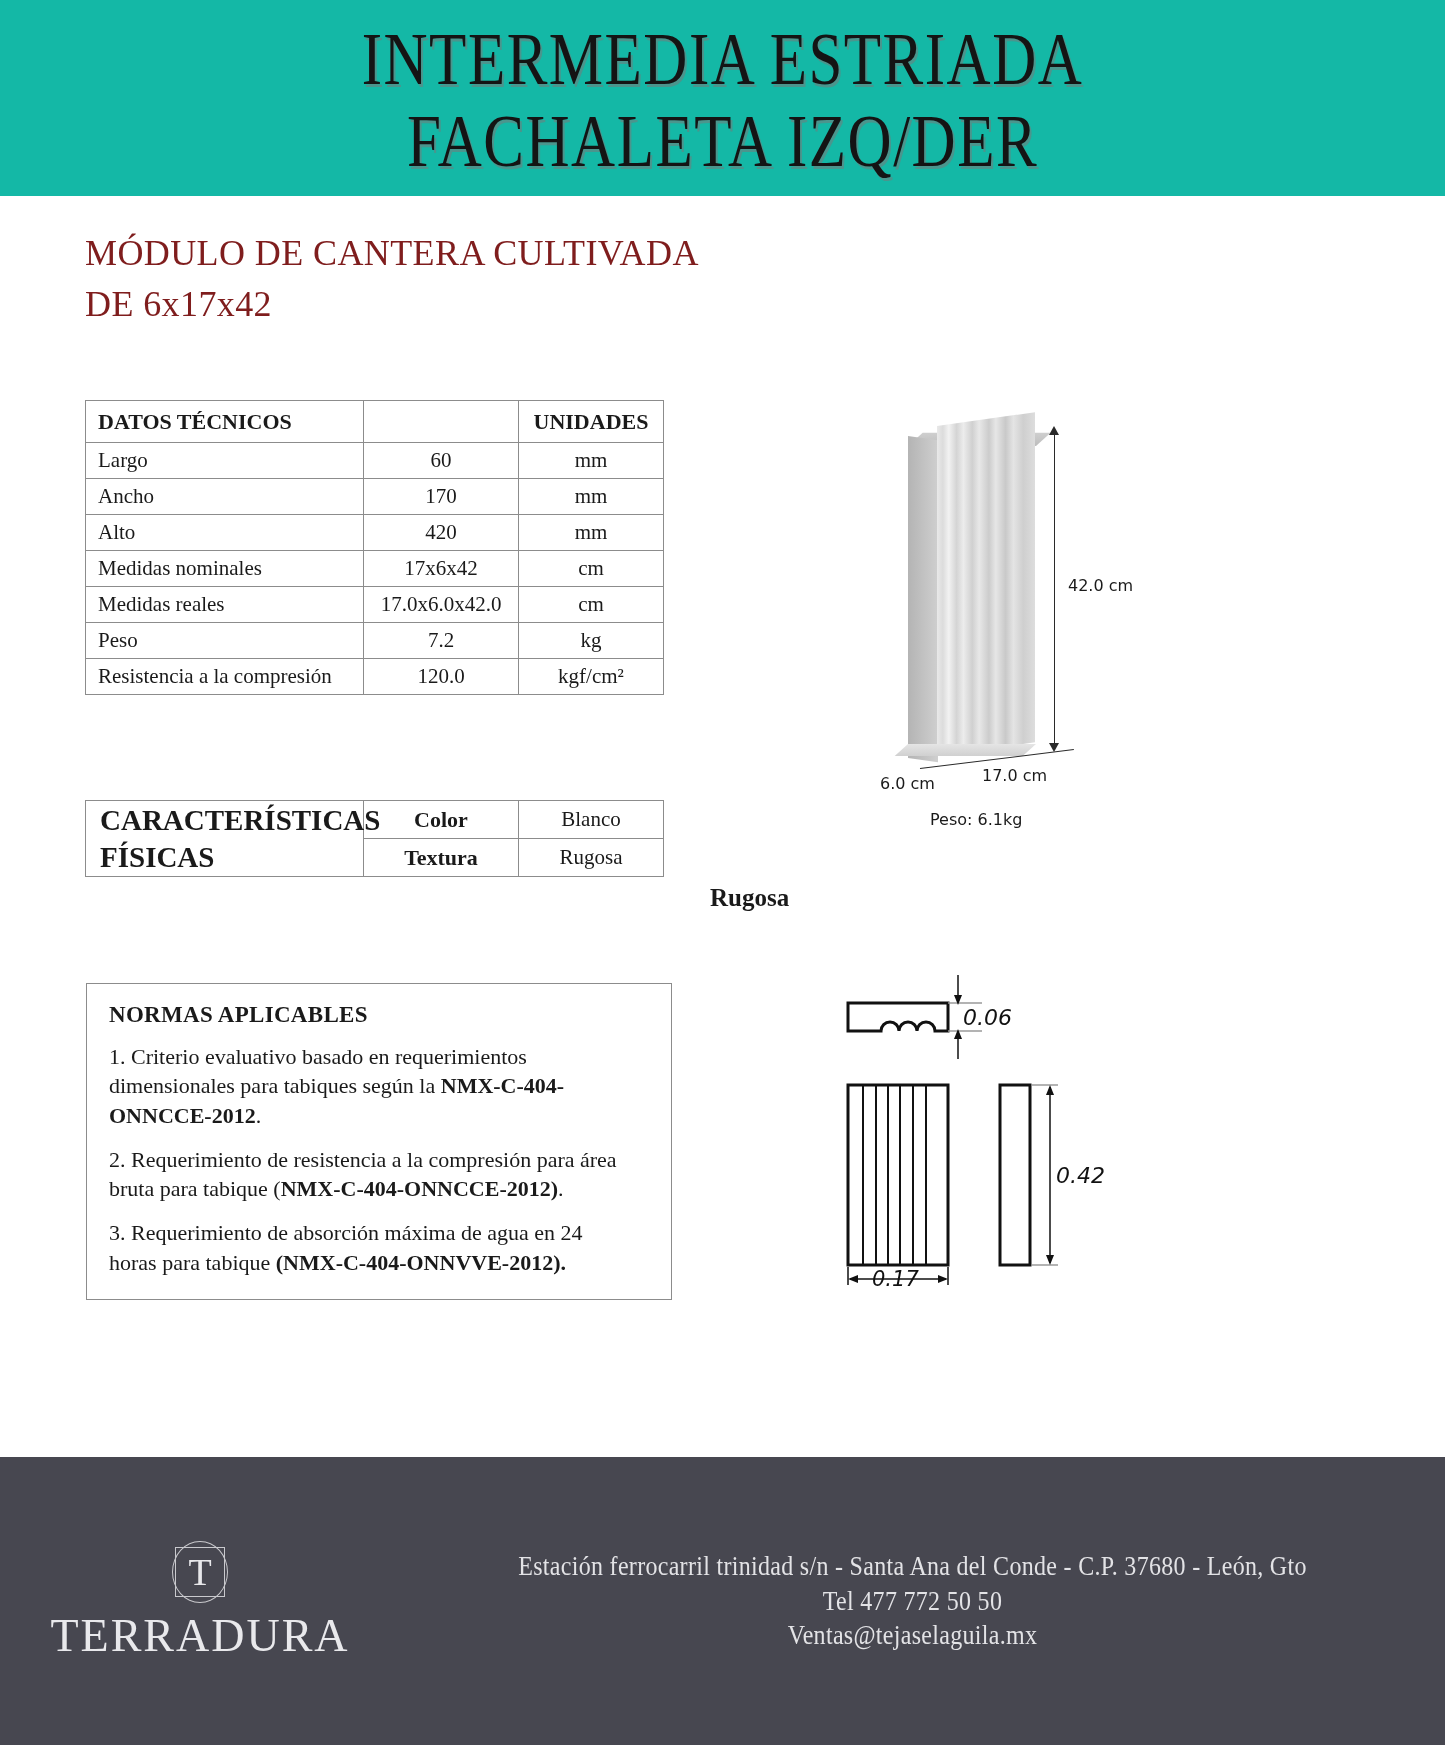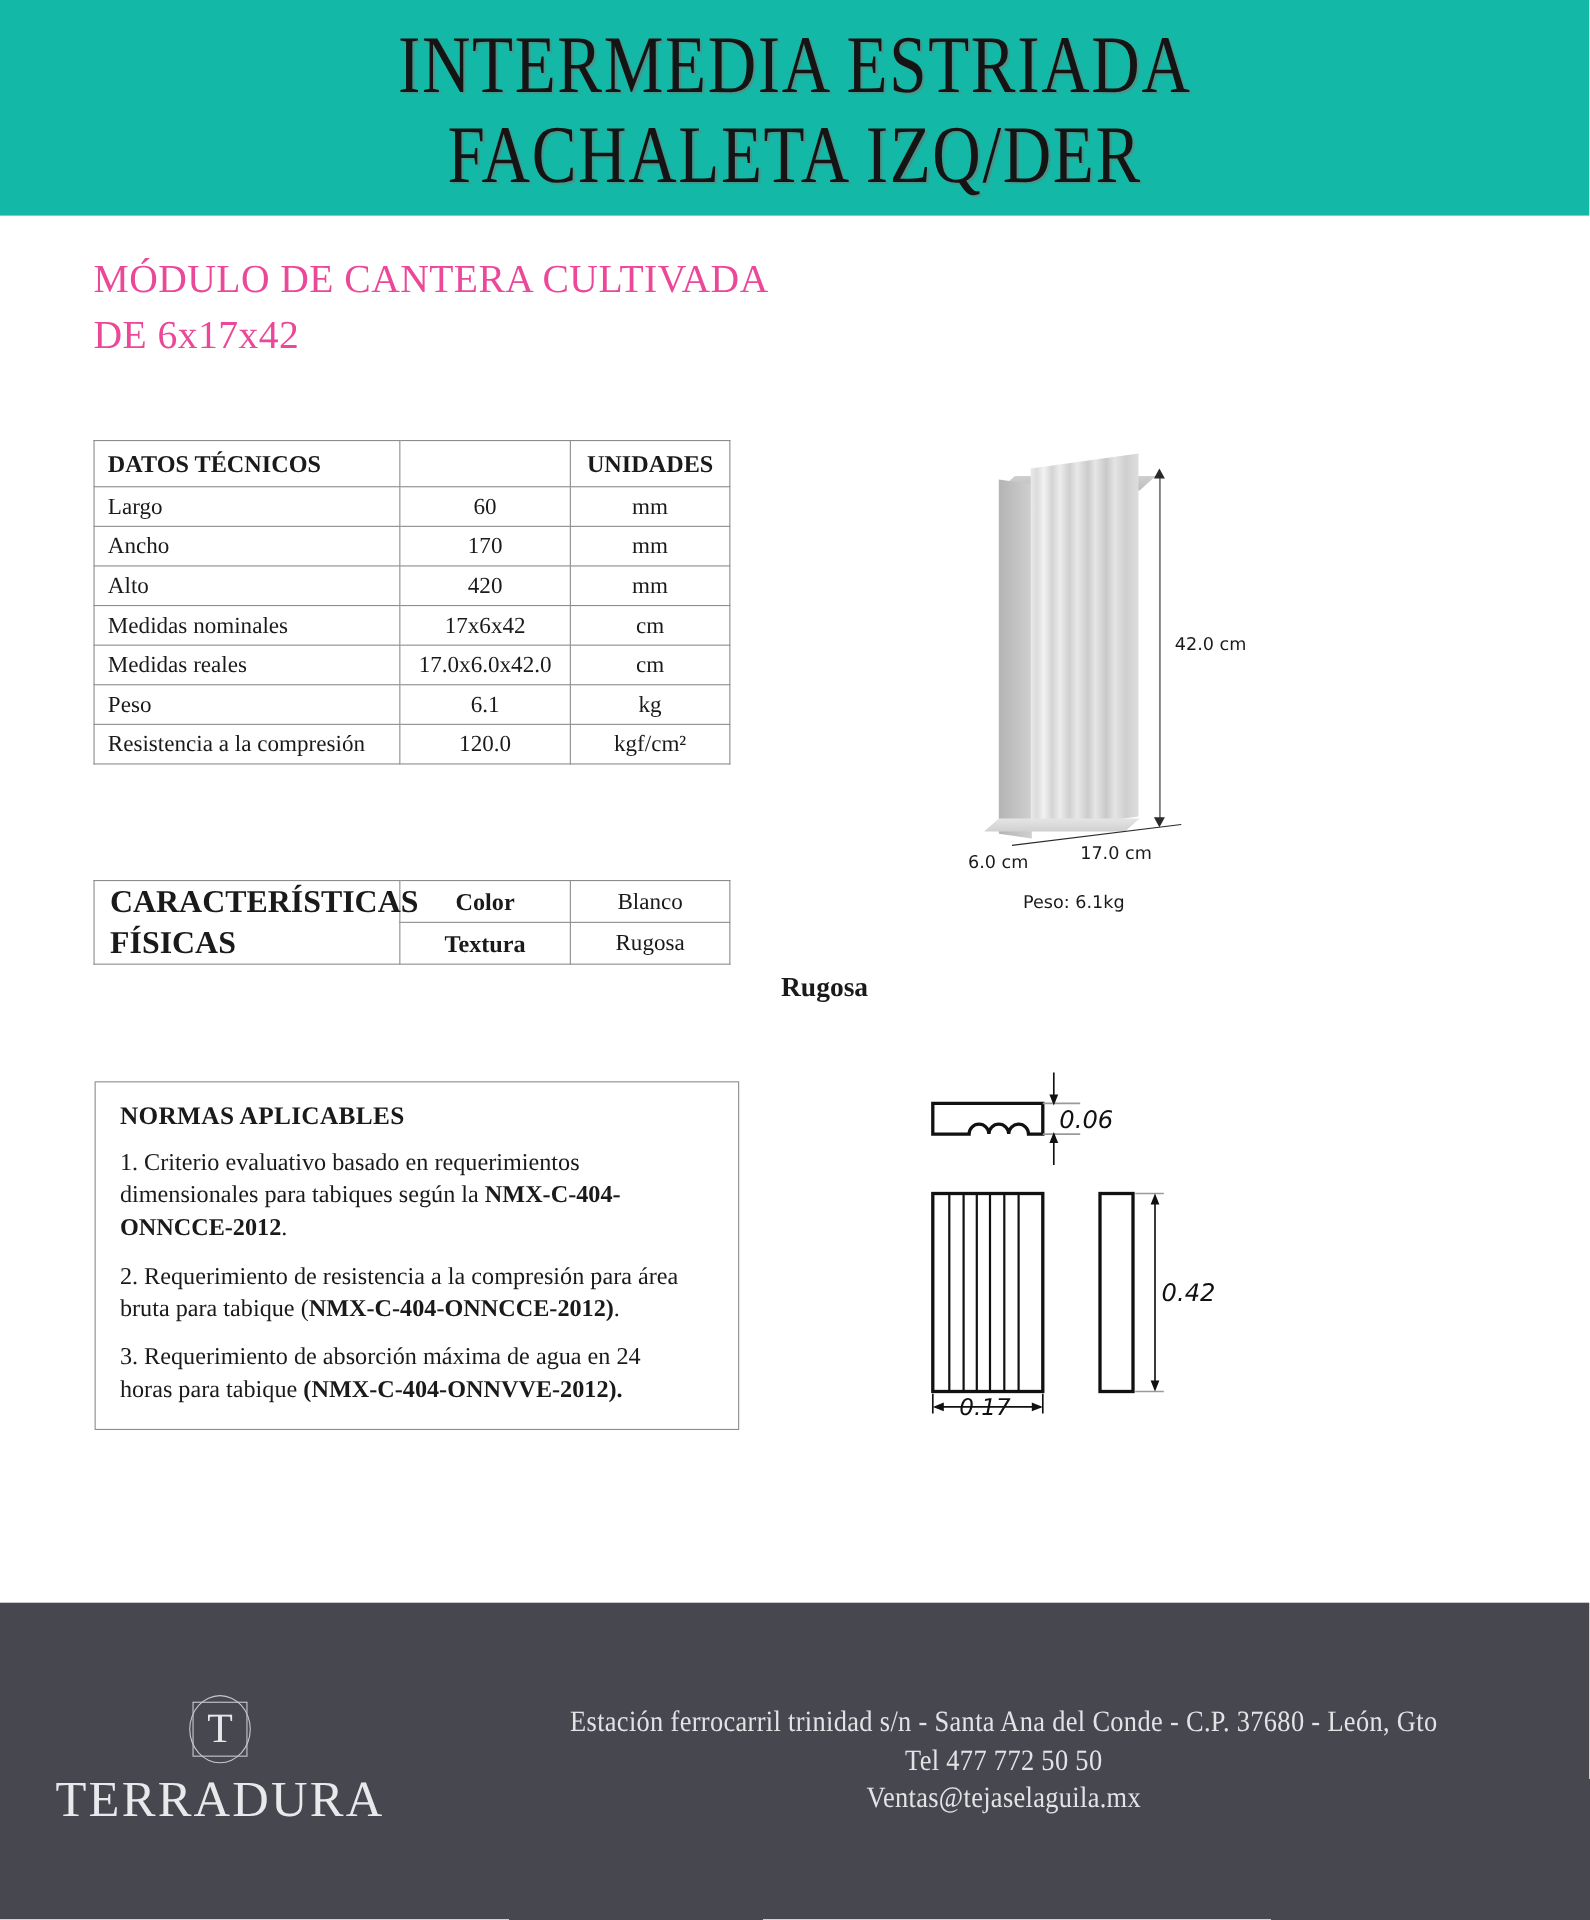--- a/index.html
+++ b/index.html
@@ -45,21 +45,21 @@
   
   .subtitle-wrap {
     position: absolute;
     left: 85px;
     top: 228px;
   }
   .subtitle-line {
     font-size: 36px;
     line-height: 1.42;
     letter-spacing: 0.4px;
-    color: #ec4899;
+    color: #7f1d1d;
     white-space: nowrap;
   }
 
   
   .tech-table {
     position: absolute;
     left: 85px;
     top: 400px;
     width: 578px;
     border-collapse: collapse;
@@ -379,21 +379,21 @@
       <td class="c-val">17x6x42</td>
       <td class="c-unit">cm</td>
     </tr>
     <tr>
       <td class="c-label">Medidas reales</td>
       <td class="c-val">17.0x6.0x42.0</td>
       <td class="c-unit">cm</td>
     </tr>
     <tr>
       <td class="c-label">Peso</td>
-      <td class="c-val">6.1</td>
+      <td class="c-val">7.2</td>
       <td class="c-unit">kg</td>
     </tr>
     <tr>
       <td class="c-label">Resistencia a la compresión</td>
       <td class="c-val">120.0</td>
       <td class="c-unit">kgf/cm²</td>
     </tr>
   </tbody>
 </table>
 

